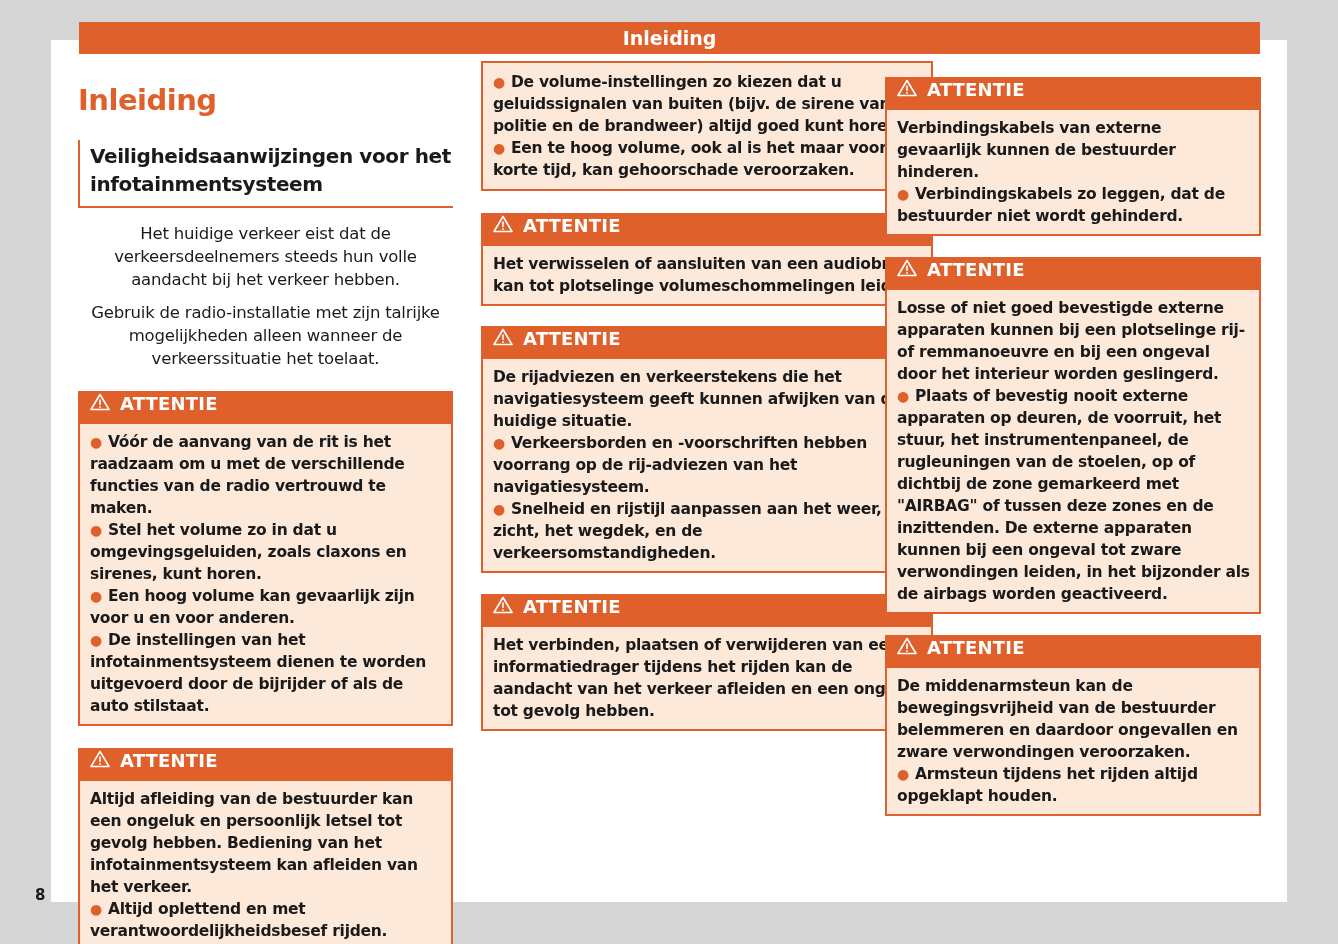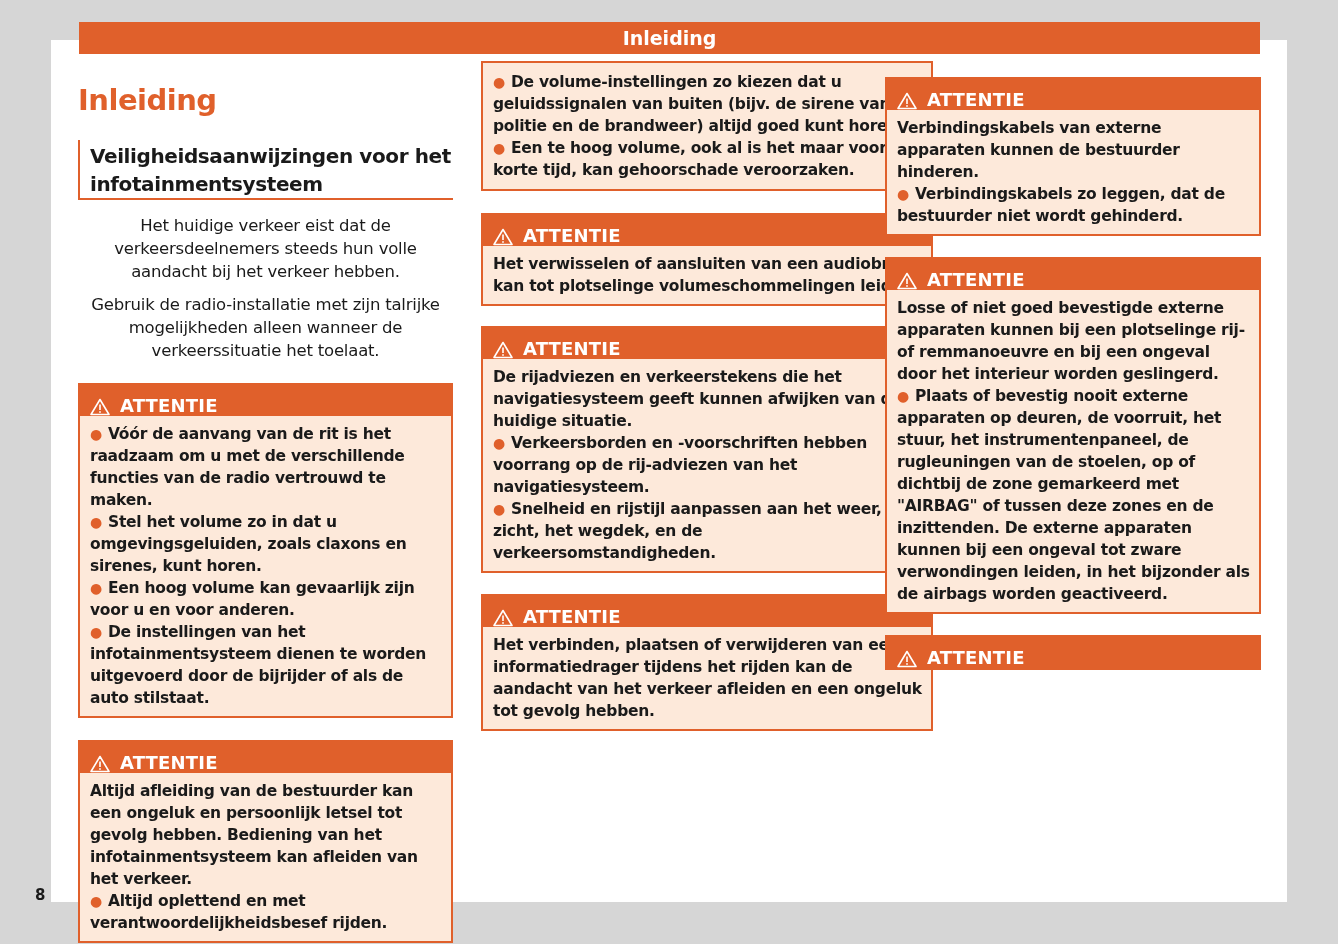--- a/index.html
+++ b/index.html
@@ -41,21 +41,21 @@
     font-size: 29px;
     font-weight: bold;
     margin: 4px 0 0 0;
     line-height: 40px;
     letter-spacing: -0.5px;
   }
   .section-heading {
     margin-top: 20px;
     border-left: 2px solid #e0602b;
     border-bottom: 2px solid #e0602b;
-    padding: 2px 0 0 10px;
+    padding: 2px 0 8px 10px;
     font-size: 20px; font-weight: bold;
     line-height: 28px;
     letter-spacing: -0.4px;
   }
   .body-para {
     font-size: 16.5px;
     line-height: 23px;
     margin: 14px 0 0 0;
     letter-spacing: -0.2px;
     text-align: center;
@@ -64,21 +64,21 @@
 
   .warn {
     border: 2px solid #e0602b;
     background: #fde9da;
     margin-top: 20px;
   }
   .warn-head {
     background: #e0602b;
     color: #fff;
     height: 31px;
-    display: flex; align-items: flex-end;
+    display: flex; align-items: flex-start;
     padding-left: 10px;
     font-weight: bold;
     font-size: 18px;
     letter-spacing: 0.2px;
   }
   .warn-icon {
     width: 20px; height: 18px; margin-right: 10px;
     display: inline-block;
   }
   .warn-body {
@@ -200,21 +200,21 @@
   <div class="warn" style="margin-top:1px;">
     <div class="warn-head">
       <svg class="warn-icon" viewBox="0 0 20 18">
           <path d="M10 1.5 L19 16.5 L1 16.5 Z" fill="none" stroke="#fff" stroke-width="1.6" stroke-linejoin="round"></path>
           <rect x="9.2" y="6.5" width="1.6" height="5.5" fill="#fff"></rect>
           <rect x="9.2" y="13.2" width="1.6" height="1.6" fill="#fff"></rect>
         </svg>
       <span>ATTENTIE</span>
     </div>
     <div class="warn-body">
-      <p>Verbindingskabels van externe apparaten kunnen de bestuurder hinderen.</p>
+      <p>Verbindingskabels van externe gevaarlijk kunnen de bestuurder hinderen.</p>
       <p><span class="bullet-dot">●</span><span>Verbindingskabels zo leggen, dat de bestuurder niet wordt gehinderd.</span></p>
     </div>
   </div>
 
   <div class="warn" style="margin-top:21px;">
     <div class="warn-head">
       <svg class="warn-icon" viewBox="0 0 20 18">
           <path d="M10 1.5 L19 16.5 L1 16.5 Z" fill="none" stroke="#fff" stroke-width="1.6" stroke-linejoin="round"></path>
           <rect x="9.2" y="6.5" width="1.6" height="5.5" fill="#fff"></rect>
           <rect x="9.2" y="13.2" width="1.6" height="1.6" fill="#fff"></rect>
@@ -229,14 +229,18 @@
 
   <div class="warn" style="margin-top:21px;">
     <div class="warn-head">
       <svg class="warn-icon" viewBox="0 0 20 18">
           <path d="M10 1.5 L19 16.5 L1 16.5 Z" fill="none" stroke="#fff" stroke-width="1.6" stroke-linejoin="round"></path>
           <rect x="9.2" y="6.5" width="1.6" height="5.5" fill="#fff"></rect>
           <rect x="9.2" y="13.2" width="1.6" height="1.6" fill="#fff"></rect>
         </svg>
       <span>ATTENTIE</span>
     </div>
+    <div class="warn-body">
+      <p>De middenarmsteun kan de bewegingsvrijheid van de bestuurder belemmeren en daardoor ongevallen en zware verwondingen veroorzaken.</p>
+      <p><span class="bullet-dot">●</span><span>Armsteun tijdens het rijden altijd opgeklapt houden.</span></p>
+    </div>
   </div>
 </div>
 
 </body></html>

